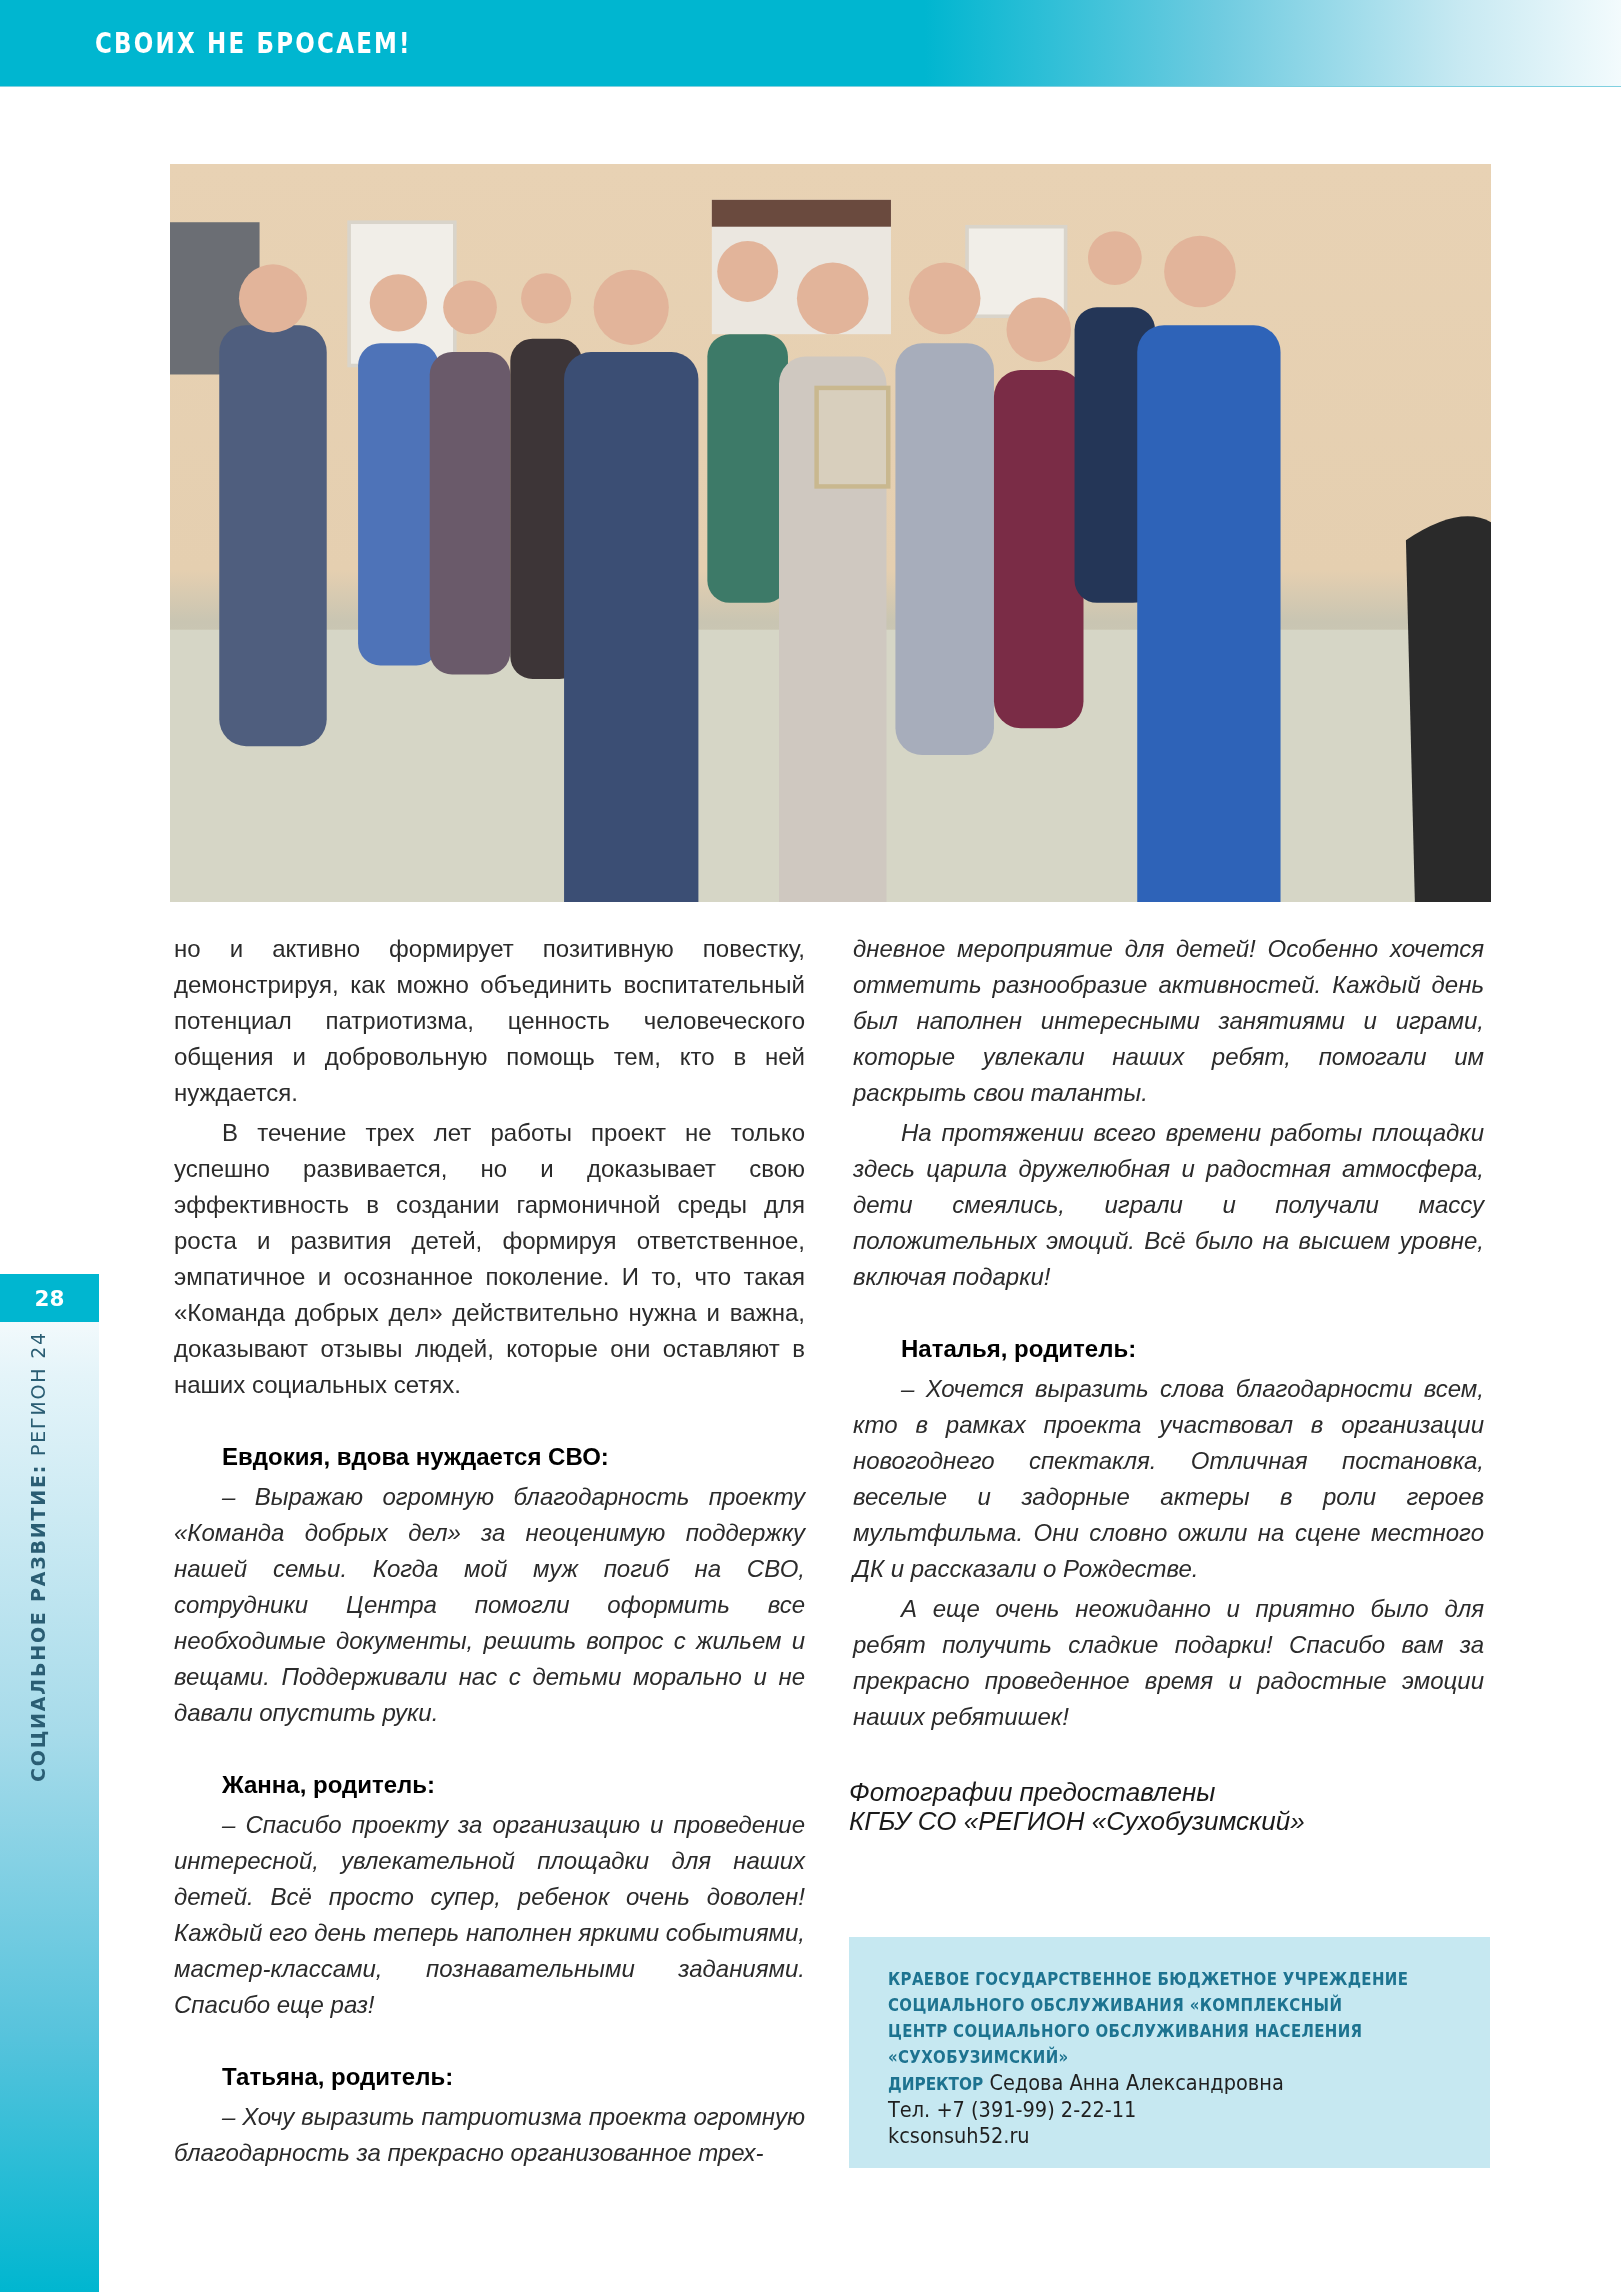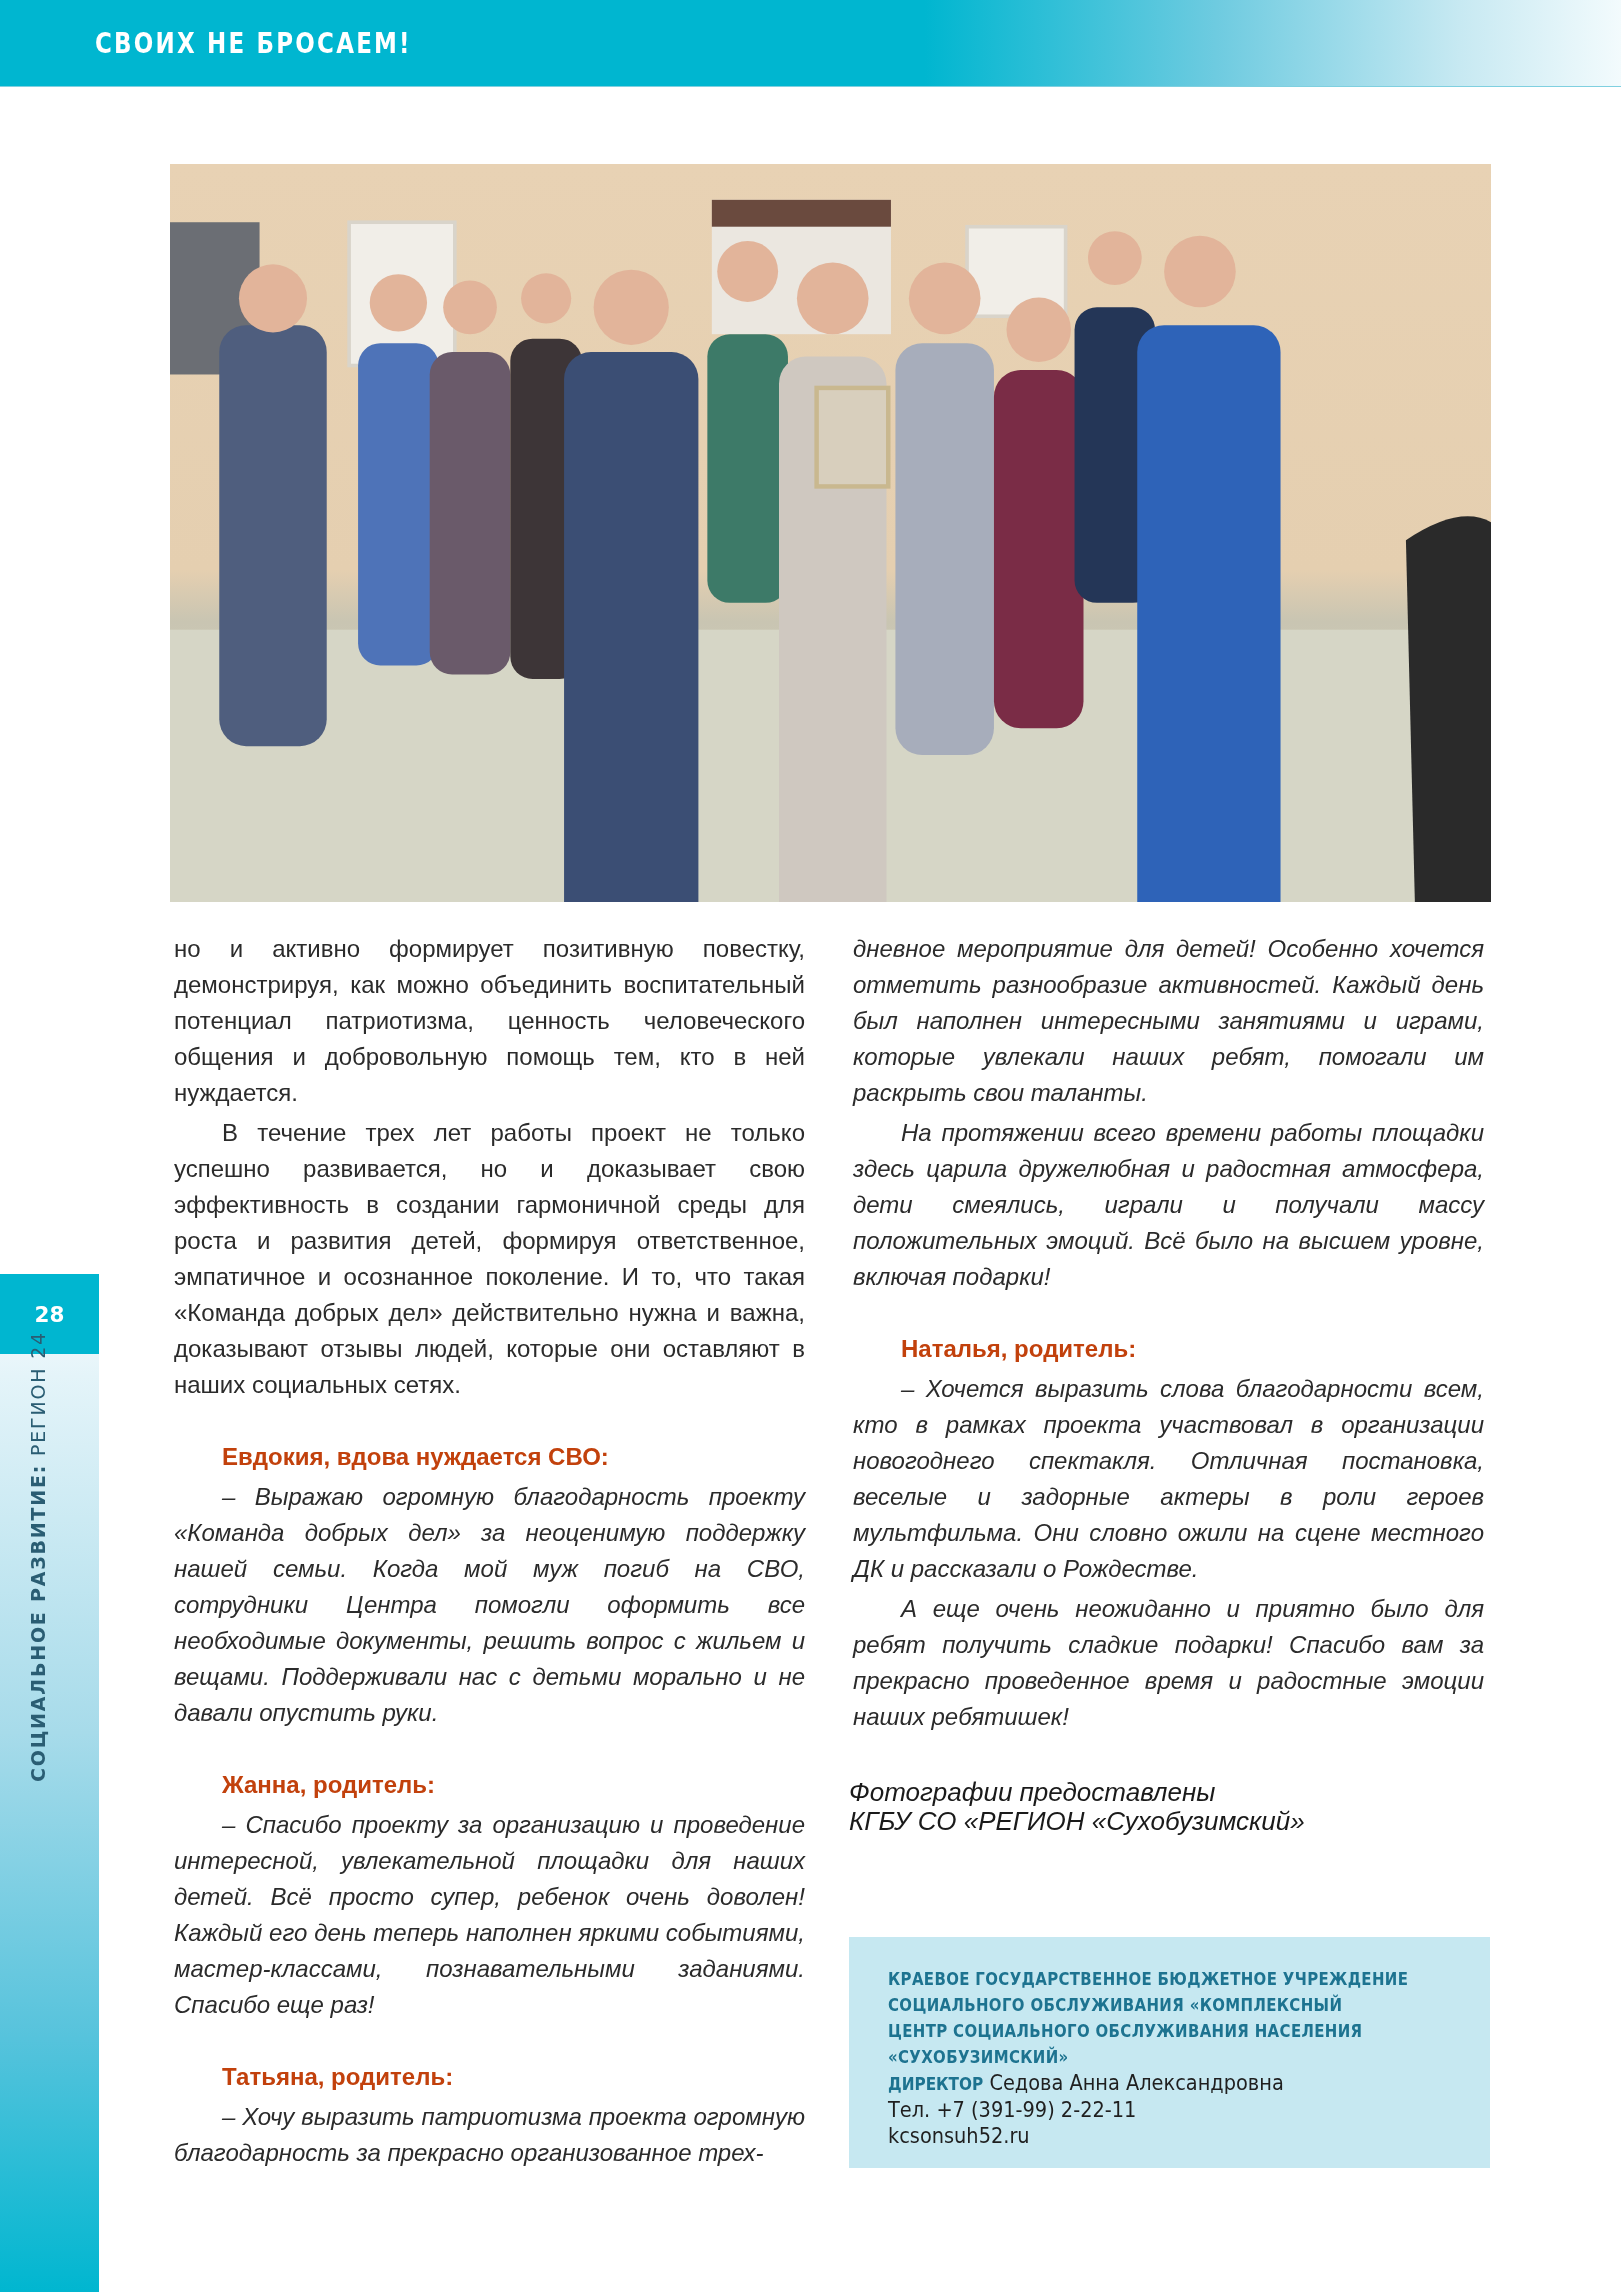--- a/index.html
+++ b/index.html
@@ -18,21 +18,21 @@
     position: absolute; left: 95px; top: 27px;
     font-family: "DejaVu Sans", sans-serif; font-weight: bold; font-size: 28px;
     letter-spacing: 2.7px; color: #ffffff; transform: scaleX(0.82); transform-origin: left center;
   }
   
   .sidebar {
     position: absolute; left: 0; top: 1274px; width: 99px; height: 1019px;
     background: linear-gradient(to bottom, #ffffff 0%, #e4f4f9 10%, #a7dbea 45%, #56c3dc 75%, #00b6d0 100%);
   }
   .page-badge {
-    position: absolute; left: 0; top: 1274px; width: 99px; height: 80px;
+    position: absolute; left: 0; top: 1274px; width: 99px; height: 48px;
     background: #00b6d0; color: #ffffff; display: flex; align-items: center; justify-content: center;
     font-family: "DejaVu Sans", sans-serif; font-weight: bold; font-size: 21.5px;
   }
   .vertical-label {
     position: absolute; left: 27px; top: 1782px; width: 45px; height: 0;
   }
   .vertical-label .inner {
     position: absolute; left: 0; top: 0; white-space: nowrap;
     transform: rotate(-90deg); transform-origin: left top;
     font-family: "DejaVu Sans", sans-serif; font-size: 19px; letter-spacing: 1.8px; color: #2a5d73;
@@ -46,21 +46,21 @@
   .photo svg { display: block; }
   
   .col {
     position: absolute; width: 639px;
     font-family: "Liberation Sans", sans-serif; font-size: 24px; line-height: 36px; color: #2b2b2b;
     text-align: justify;
   }
   .col p { margin: 4px; text-indent: 48px; }
   .col p.noindent { text-indent: 0; }
   .col .quote { font-style: italic; }
-  .col .speaker { font-weight: bold; color: #c2410c; text-indent: 48px; margin-top: 36px; }
+  .col .speaker { font-weight: bold; color: #000000; text-indent: 48px; margin-top: 36px; }
   .col-left { left: 170px; top: 927px; }
   .col-right { left: 849px; top: 927px; }
   .credit {
     position: absolute; left: 849px; top: 1778px; width: 641px; 
     font-family: "Liberation Sans", sans-serif; font-style: italic; font-size: 26px; line-height: 29px; color: #1a1a1a;
   }
   
   .info-box {
     position: absolute; left: 849px; top: 1910px; width: 641px; height: 231px;
     background: #c6e8f1; box-sizing: border-box; padding: 29px 0 0 39px; margin-top: 27px;

